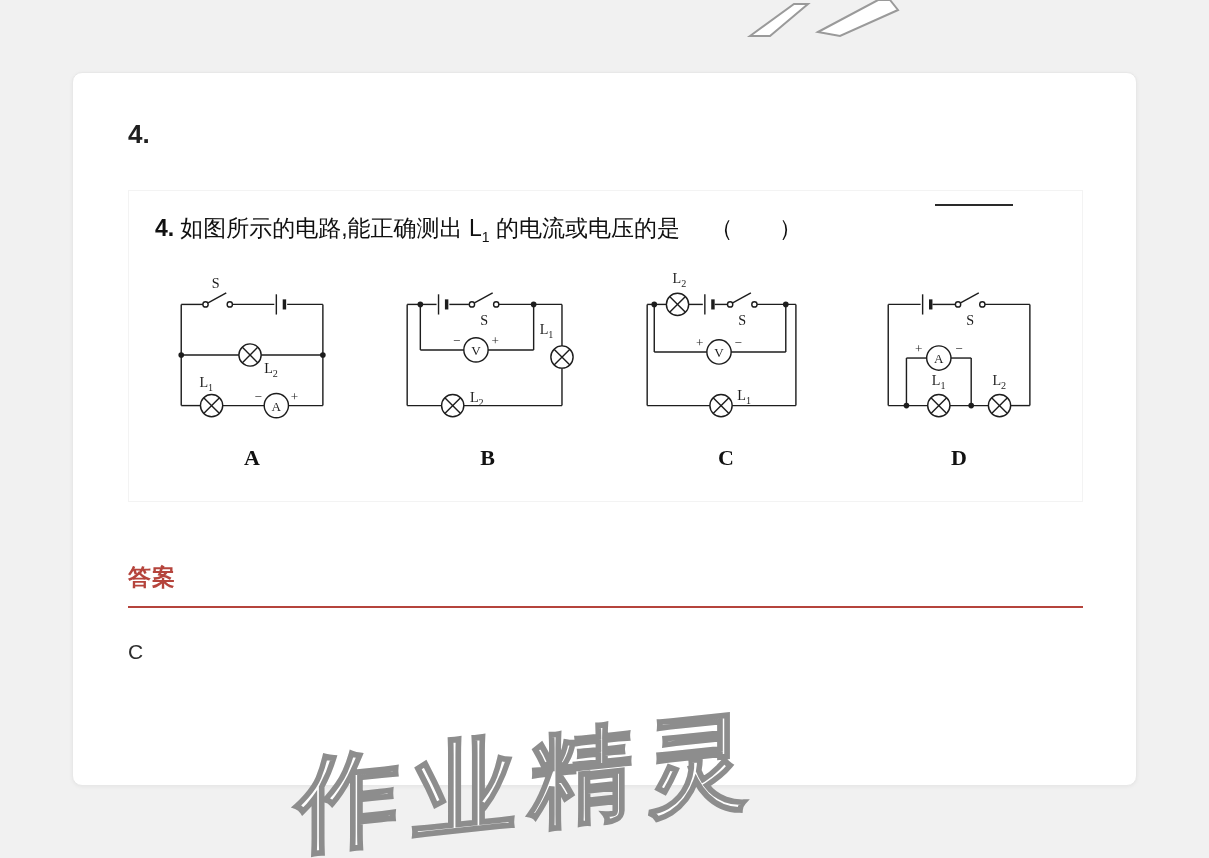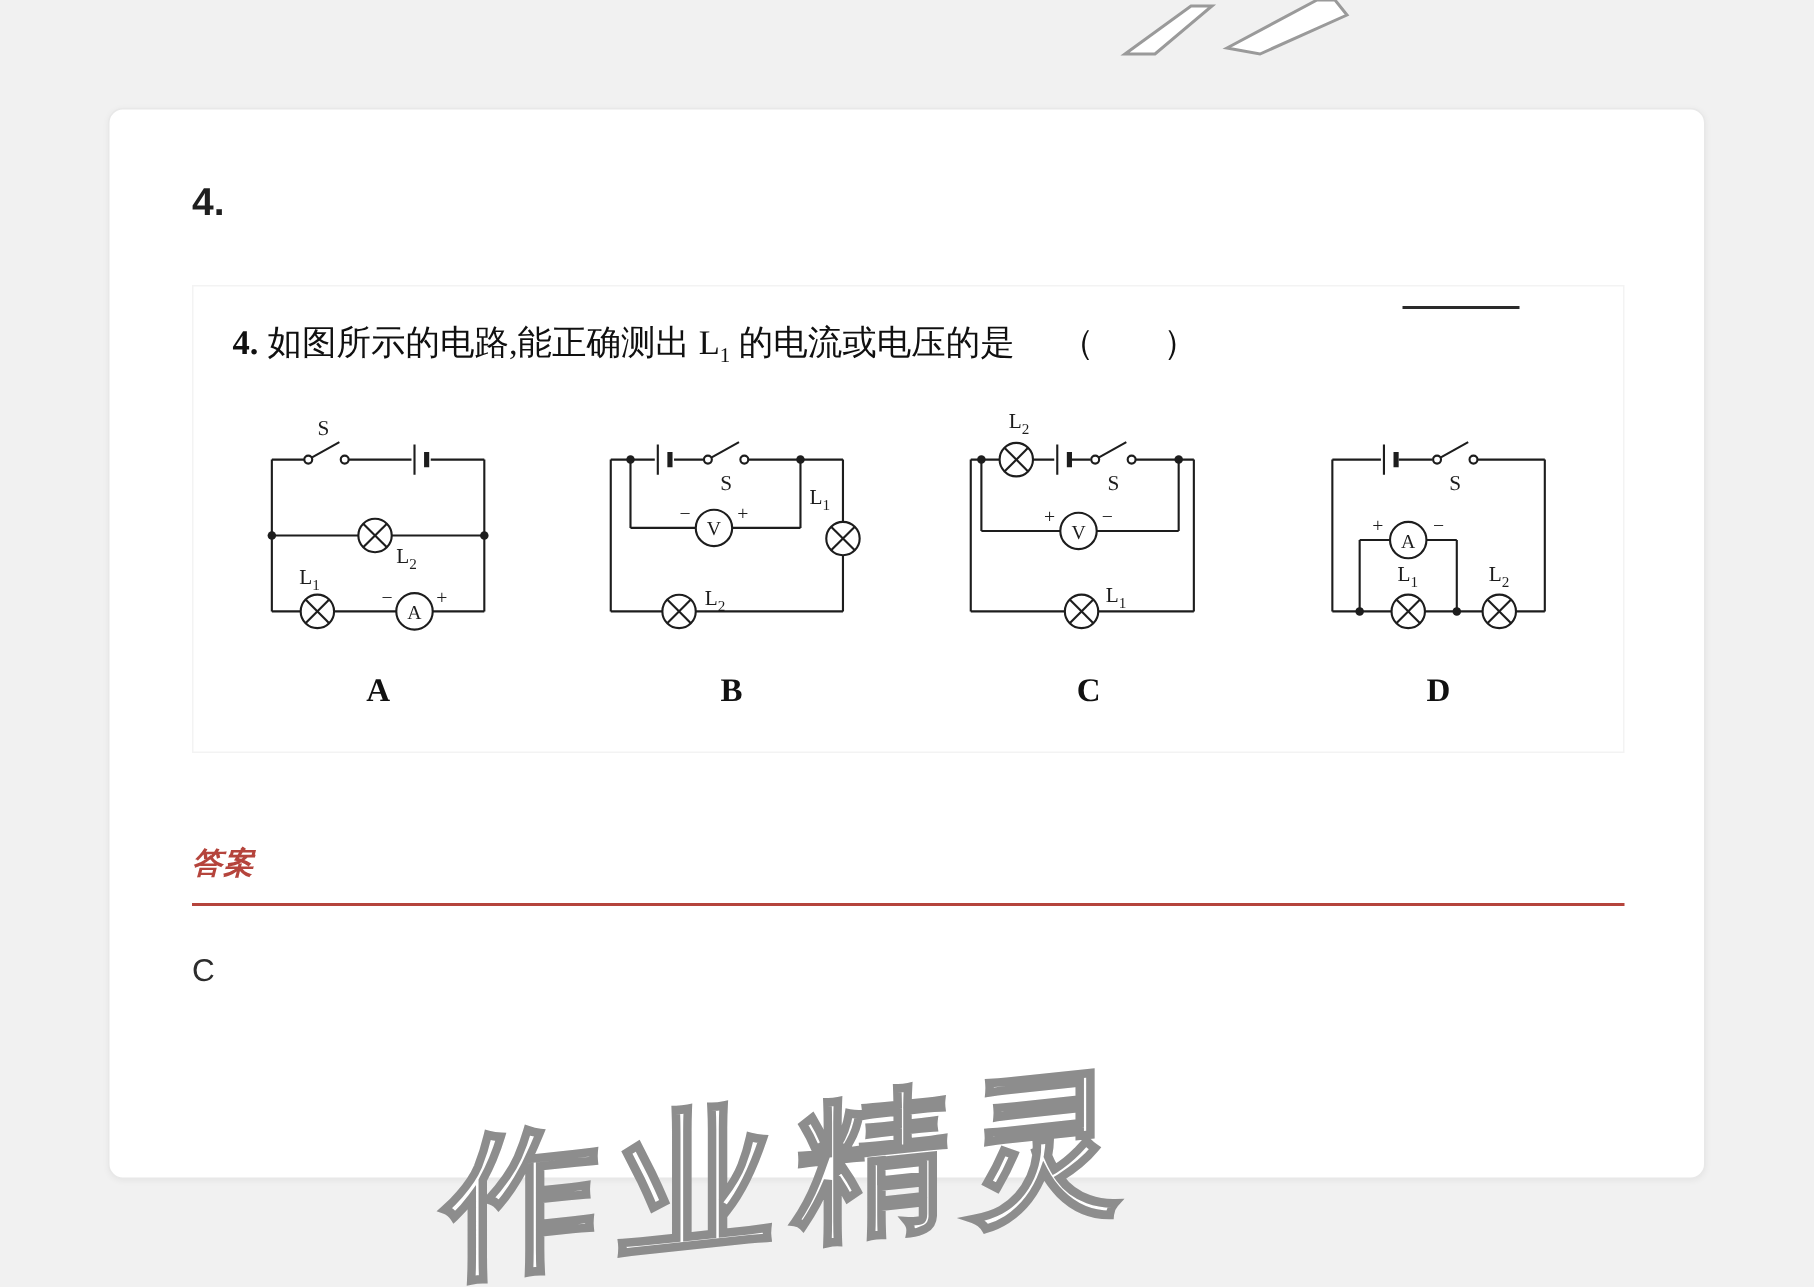--- a/index.html
+++ b/index.html
@@ -19,41 +19,41 @@
     z-index:1;
   }
   .qnum { font-size:26px; font-weight:bold; color:#1f1f1f; }
   .qtype { margin-top:22px; font-size:17px; color:#4a4a4a; letter-spacing:1px; }
   .qbox {
     margin-top:40px; width:955px; height:312px;
     background:#fff; border:1px solid #f3f3f3;
     padding:22px 26px 0 26px; position:relative;
   }
   .stem {
-    font-family:Liberation Serif, serif;
+    font-family:Liberation Sans, sans-serif;
     font-size:23px; color:#101010; white-space:nowrap;
   }
   .stem .num { font-weight:bold; margin-right:6px; }
   .stem sub { font-size:14px; }
   .paren { margin-left:30px; }
   .blank-line {
     position:absolute; left:806px; top:13px; width:78px; height:0;
     border-top:2px solid #2a2a2a;
   }
   .circuits {
     margin-top:24px; display:flex; justify-content:space-between;
     padding:0 6px;
   }
   .circuit { text-align:center; }
   .circuit svg { height:172px; display:block; margin:0 auto; }
   .circuit figcaption {
     margin-top:4px; font-family:"Liberation Serif", serif;
     font-size:22px; font-weight:bold; color:#111;
   }
-  .answer-heading { margin-top:60px; font-size:20px; color:#b5443c; font-weight:600; letter-spacing:1px;font-style:italic; }
+  .answer-heading { margin-top:60px; font-size:23px; color:#b5443c; font-weight:600; letter-spacing:1px; }
   .answer-rule { margin-top:13px; border:none; border-top:2px solid #b5443c; width:955px; height:0; }
   .answer-value { margin-top:32px; font-size:21px; color:#2d2d2d; }
   .watermark-main { position:absolute; left:283px; top:666px; width:585px; z-index:5; }
   .watermark-top { position:absolute; left:742px; top:-2px; width:165px; z-index:5; }
   svg text { user-select:none; }
   .circ-text { font-family:"Liberation Serif", serif; }
 </style>
 </head>
 <body>
 

